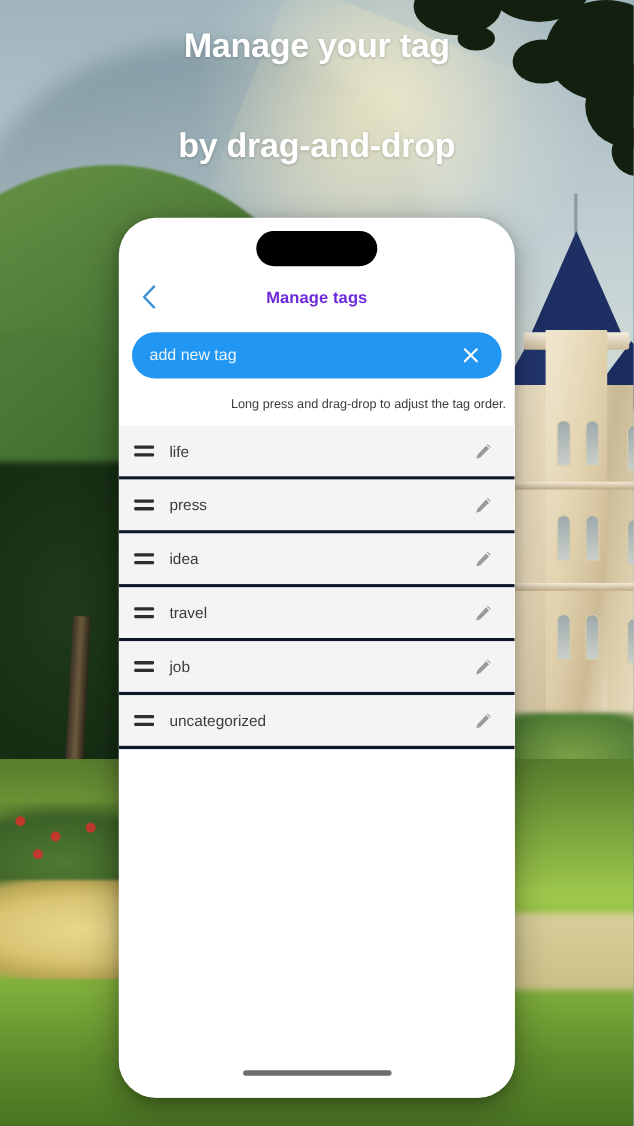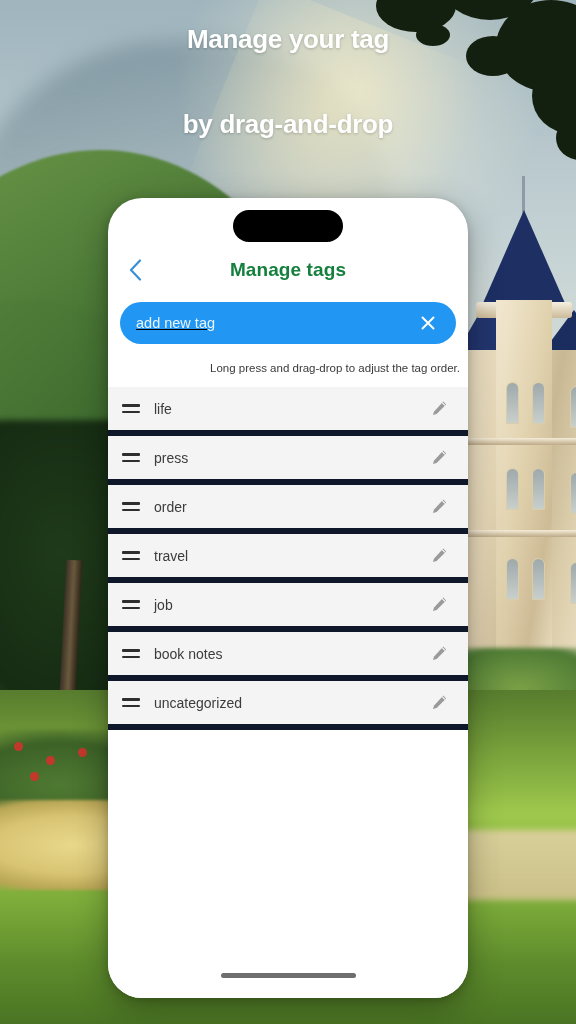--- a/index.html
+++ b/index.html
@@ -176,21 +176,21 @@
   .flower { position:absolute; width:9px; height:9px; border-radius:50%; background:#c0392b; filter:blur(.7px); }
 
   
   #headline {
     position:absolute; left:0; top:26px; width:576px;
     text-align:center; z-index:5;
   }
   #headline .hl {
     display:block;
     color:#ffffff;
-    font-size:26px;
+    font-size:31px;
     font-weight:bold;
     letter-spacing:-.3px;
     line-height:1.05;
     text-shadow:0 1px 3px rgba(0,0,0,.22);
   }
   #headline .hl2 { margin-top:58px; }
 
   
   #phone {
     position:absolute; left:108px; top:198px;
@@ -212,24 +212,24 @@
     flex:0 0 auto;
   }
   .back-btn {
     position:absolute; left:10px; top:50%; transform:translateY(-50%);
     width:34px; height:34px; display:flex; align-items:center; justify-content:center;
     cursor:pointer;
   }
   .back-btn svg { display:block; }
   .nav-title {
     width:100%; text-align:center;
-    font-size:19px; font-weight:600; color:#15803d; letter-spacing:.1px;
-  }
-
-  .addbar-wrap { padding:4px 12px; flex:0 0 auto;text-decoration:underline; }
+    font-size:15px; font-weight:600; color:#6d28d9; letter-spacing:.1px;
+  }
+
+  .addbar-wrap { padding:4px 12px; flex:0 0 auto; }
   .addbar {
     height:42px; border-radius:21px; background:#2196f3;
     display:flex; align-items:center; padding:0 16px;
     cursor:text;
   }
   .addbar-input {
     flex:1; border:none; outline:none; background:transparent;
     color:#ffffff; font-size:14.5px; font-family:inherit;
   }
   .addbar-input::placeholder { color:#e8f4fd; opacity:1; }
@@ -239,21 +239,21 @@
   }
 
   .hint {
     text-align:right; font-size:11.5px; color:#3a3a3a;
     padding:14px 8px 13px; flex:0 0 auto;
   }
 
   .taglist { flex:1 1 auto; background:#ffffff; overflow:hidden; }
   .tagrow {
     height:49px; background:#f4f4f4;
-    border-bottom:6px solid #0f172a;
+    border-bottom:3px solid #0f172a;
     display:flex; align-items:center; padding:0 16px 0 14px;
     cursor:grab;
   }
   .handle {
     width:20px; flex:0 0 auto; display:flex; flex-direction:column;
     gap:4px; cursor:grab; padding-right:2px;
   }
   .handle i { display:block; height:2.6px; width:18px; background:#2e2e2e; border-radius:1px; }
   .tagname {
     flex:1; margin-left:12px; font-size:14px; color:#3c3c3c;
@@ -386,21 +386,21 @@
         </svg>
       </span>
     </div>
 
 
     <div class="tagrow">
       <span class="handle">
           <i></i>
           <i></i>
         </span>
-      <span class="tagname">order</span>
+      <span class="tagname">idea</span>
       <span class="pencil">
         <svg width="17" height="17" viewBox="0 0 17 17" fill="none">
           <path d="M12.3 1.6 L15.1 4.4 L5.6 13.9 L1.9 15.1 L3.1 11.4 Z" fill="#9a9a9a"></path>
           <path d="M11.2 2.7 L13.9 5.4" stroke="#ffffff" stroke-width="1.1"></path>
         </svg>
       </span>
     </div>
 
     <div class="tagrow">
       <span class="handle">
@@ -423,33 +423,20 @@
         </span>
       <span class="tagname">job</span>
       <span class="pencil">
         <svg width="17" height="17" viewBox="0 0 17 17" fill="none">
           <path d="M12.3 1.6 L15.1 4.4 L5.6 13.9 L1.9 15.1 L3.1 11.4 Z" fill="#9a9a9a"></path>
           <path d="M11.2 2.7 L13.9 5.4" stroke="#ffffff" stroke-width="1.1"></path>
         </svg>
       </span>
     </div>
 
-    <div class="tagrow">
-      <span class="handle">
-          <i></i>
-          <i></i>
-        </span>
-      <span class="tagname">book notes</span>
-      <span class="pencil">
-        <svg width="17" height="17" viewBox="0 0 17 17" fill="none">
-          <path d="M12.3 1.6 L15.1 4.4 L5.6 13.9 L1.9 15.1 L3.1 11.4 Z" fill="#9a9a9a"></path>
-          <path d="M11.2 2.7 L13.9 5.4" stroke="#ffffff" stroke-width="1.1"></path>
-        </svg>
-      </span>
-    </div>
 
     <div class="tagrow">
       <span class="handle">
           <i></i>
           <i></i>
         </span>
       <span class="tagname">uncategorized</span>
       <span class="pencil">
         <svg width="17" height="17" viewBox="0 0 17 17" fill="none">
           <path d="M12.3 1.6 L15.1 4.4 L5.6 13.9 L1.9 15.1 L3.1 11.4 Z" fill="#9a9a9a"></path>

